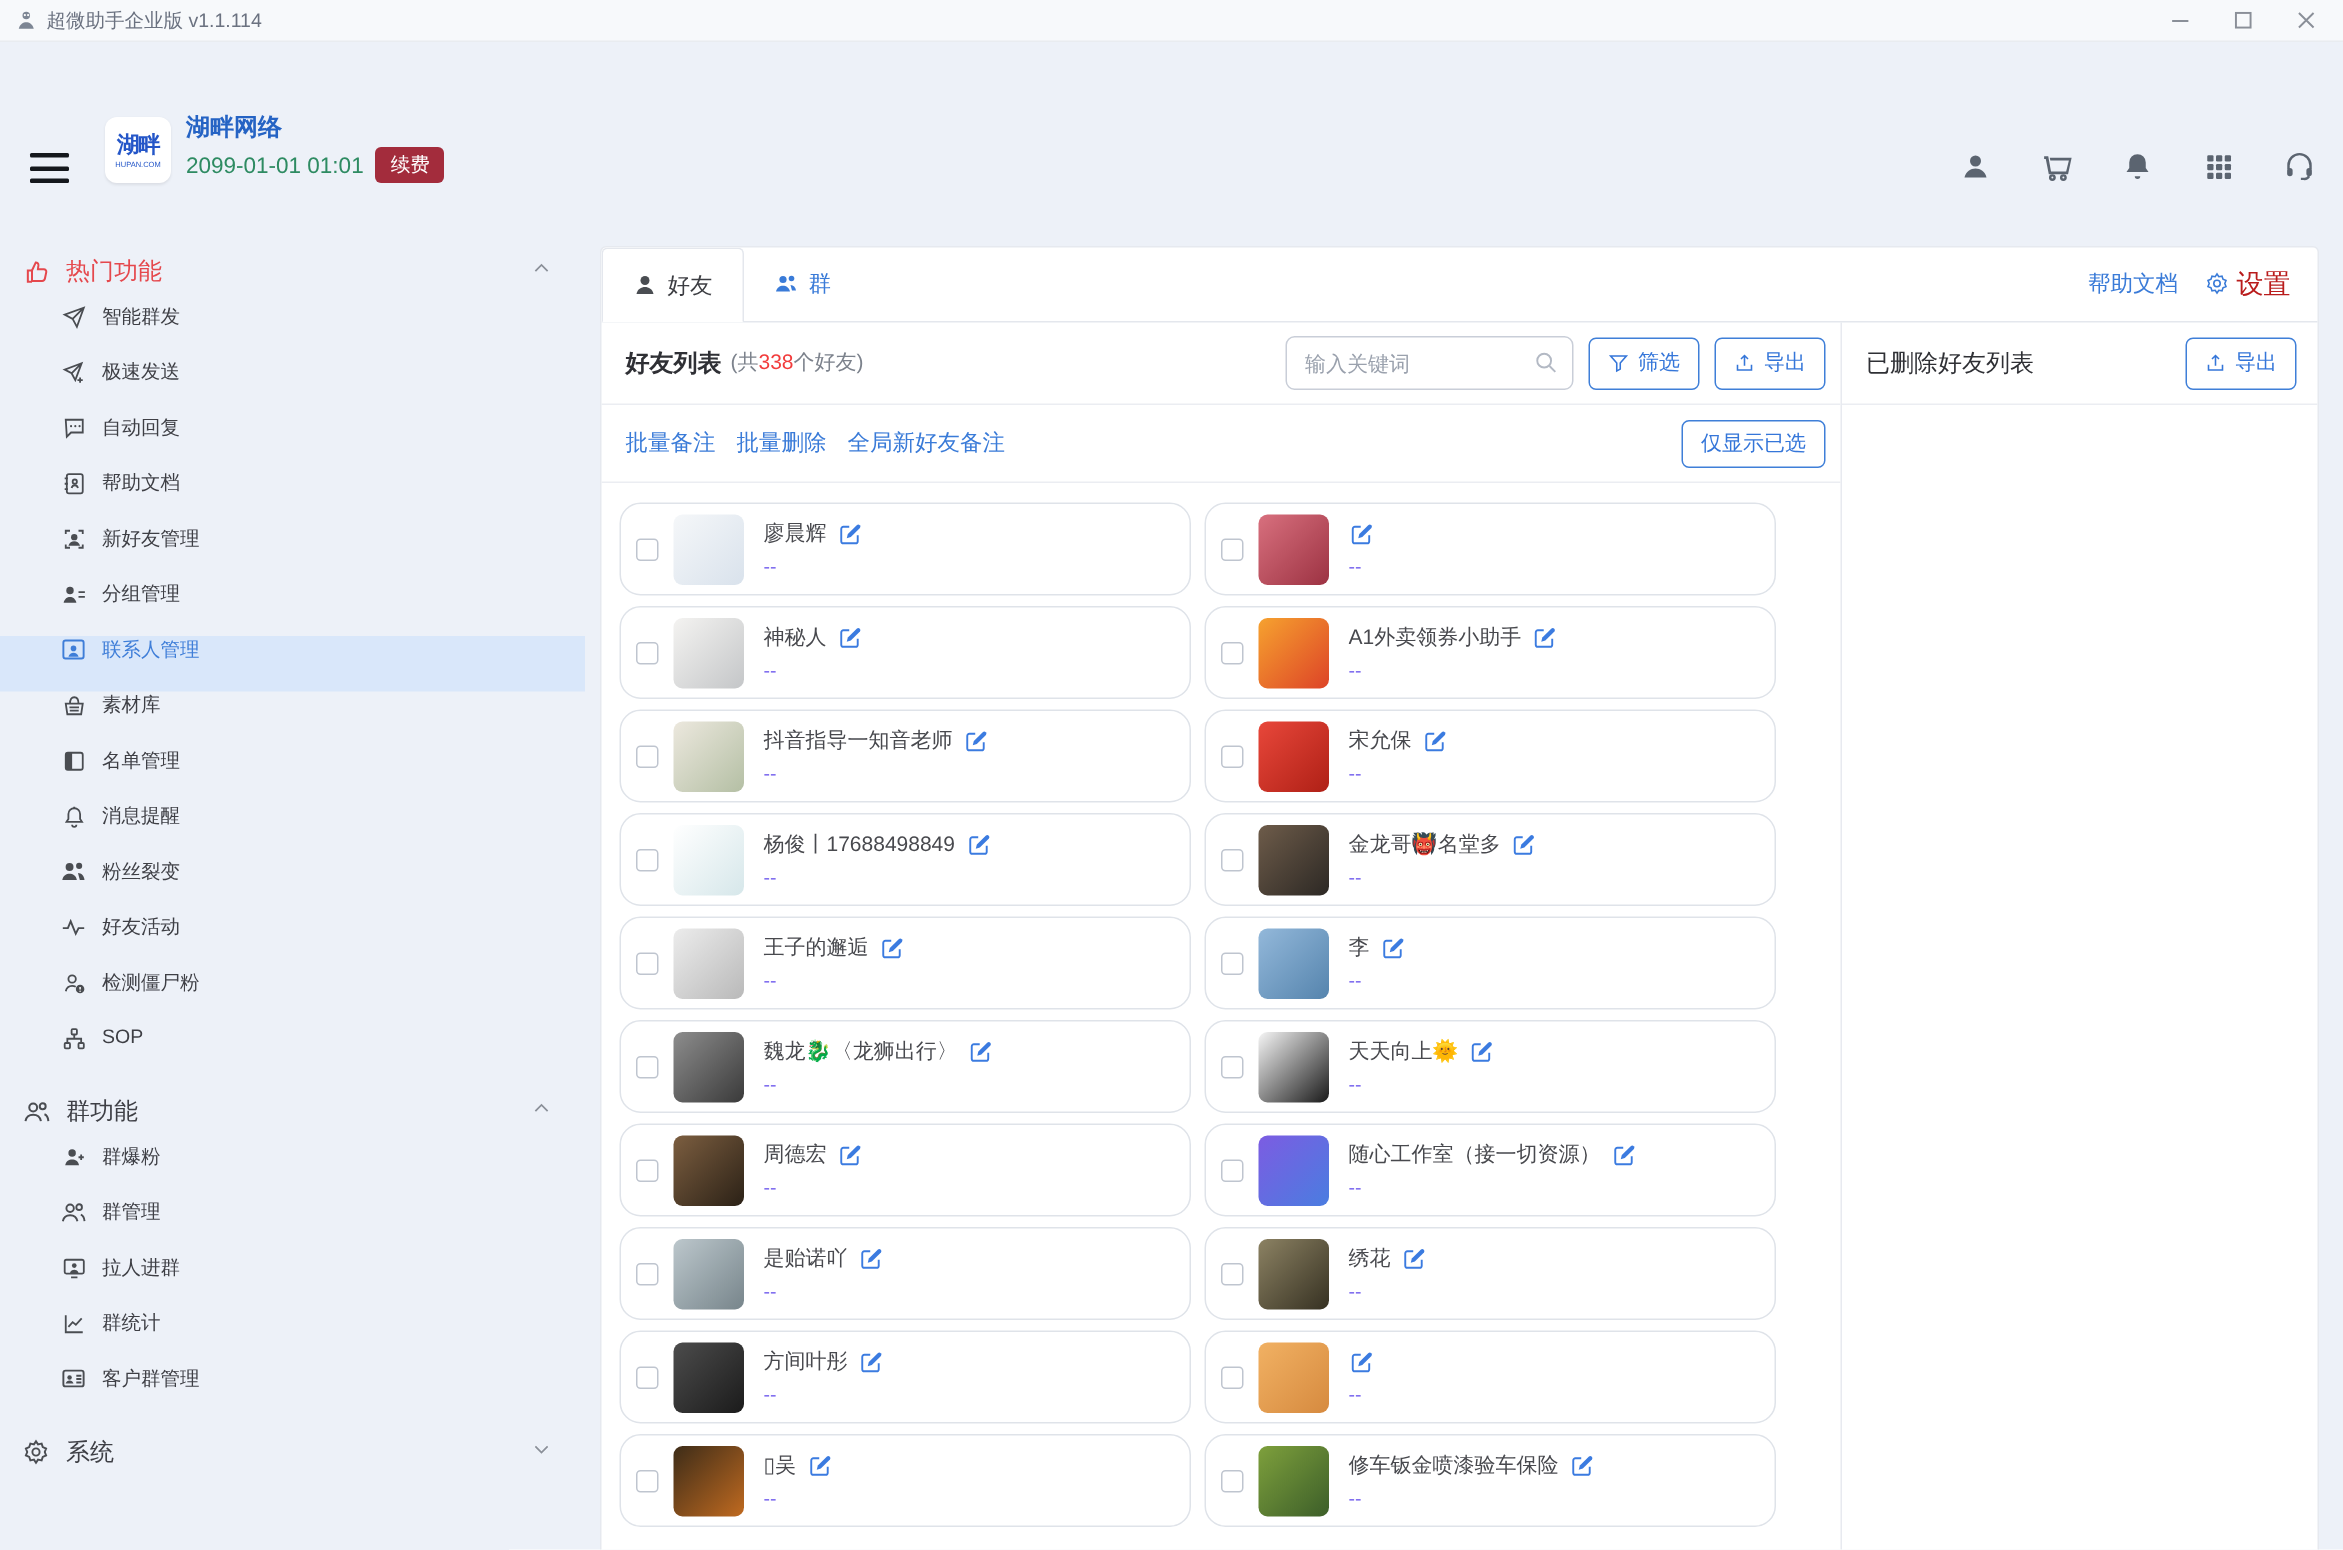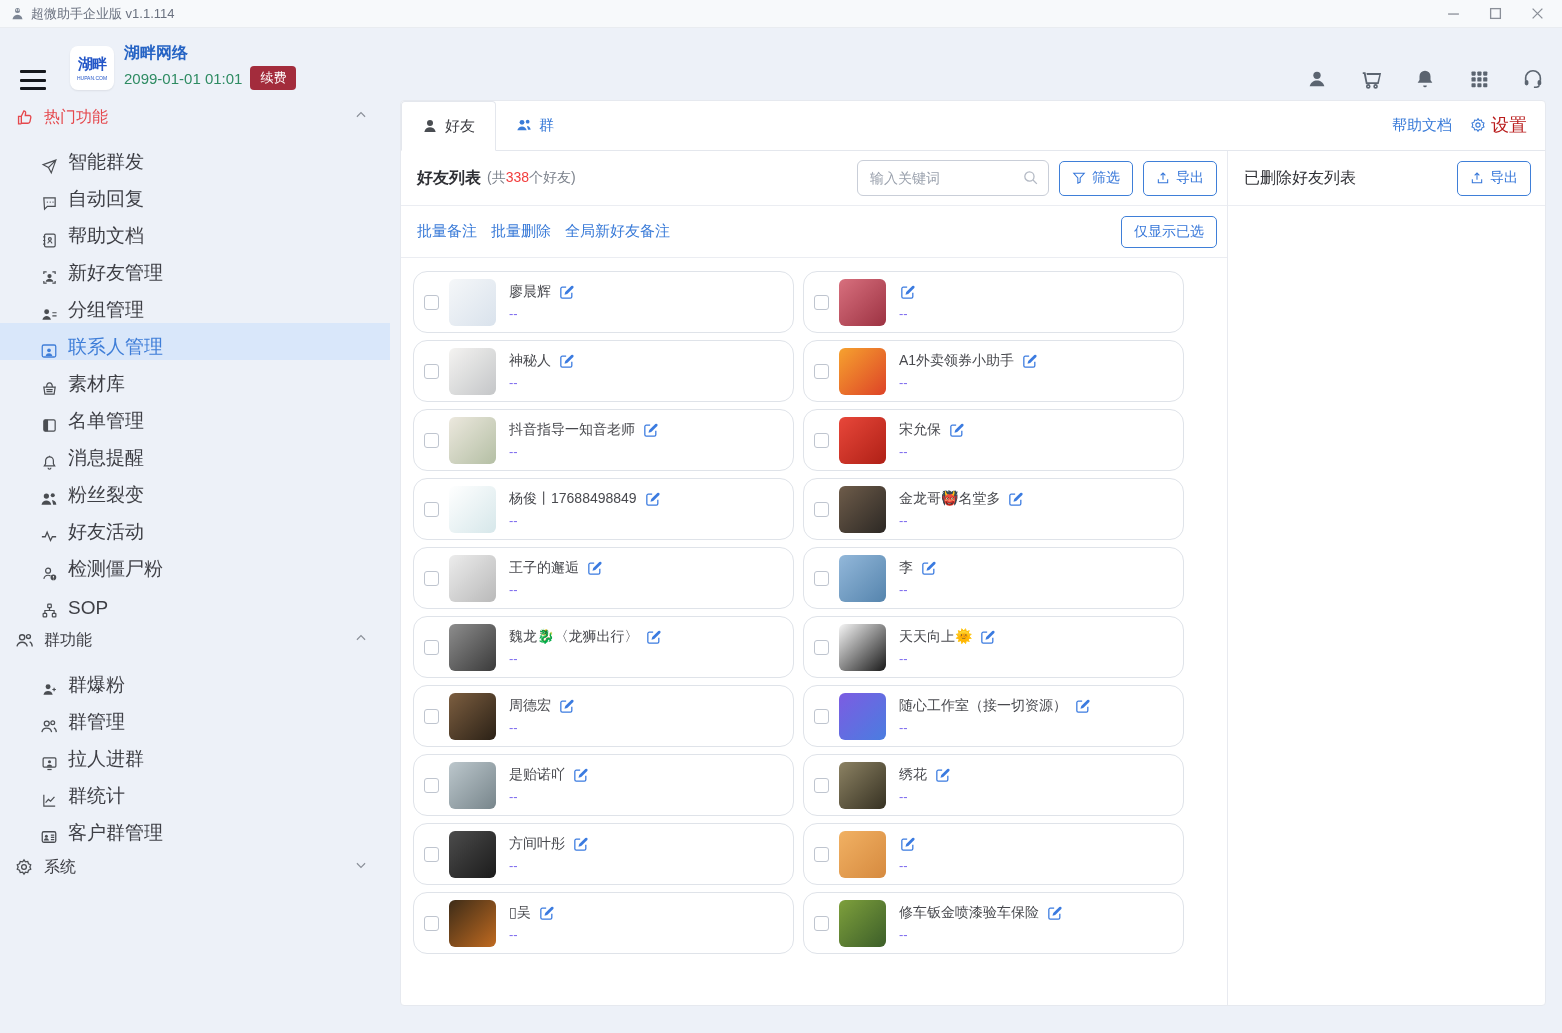--- a/index.html
+++ b/index.html
@@ -1,18 +1,18 @@
 <!DOCTYPE html>
 <html><head>
 <meta charset="utf-8">
 <style>
   * { margin:0; padding:0; box-sizing:border-box; }
   html,body { width:1562px; height:1033px; }
   body { font-family:"Liberation Sans","DejaVu Sans",sans-serif; background:#edf1f8; color:#3e3f45; overflow:hidden; }
-  .app { width:1562px; height:1033px; display:flex; flex-direction:column; }
+  .app { width:1562px; height:1033px; display:flex; flex-direction:column;gap:32px; }
 
   
   .titlebar { height:28px; background:#f7f9fb; border-bottom:1px solid #e9ecf0; display:flex; align-items:center; padding:0 10px; flex:0 0 auto; }
   .titlebar .app-title { font-size:13px; color:#6b7280; margin-left:6px; }
   .win-controls { margin-left:auto; display:flex; gap:28px; align-items:center; padding-right:8px; }
   .win-btn { width:14px; height:14px; display:inline-flex; align-items:center; justify-content:center; color:#8a8f98; cursor:pointer; }
   .win-btn svg { stroke:#8a8f98; }
 
   
   .header { height:62px; background:#edf1f8; display:flex; align-items:flex-end; padding:0 18px 0 20px; flex:0 0 auto; }
@@ -30,21 +30,21 @@
   .hicon { width:22px; height:22px; cursor:pointer; display:flex; align-items:center; justify-content:center; }
   .hicon svg { stroke:#5b6470; fill:none; stroke-width:1.8; }
   .hicon svg .fill { fill:#5b6470; stroke:none; }
 
   
   .body { flex:1; display:flex; min-height:0; }
   .sidebar { width:390px; flex:0 0 auto; padding-top:6px; overflow:hidden; }
   .side-section-header { display:flex; align-items:center; height:42px; padding:0 22px 0 14px; font-size:16px; cursor:pointer; }
   .side-section-header .s-icon { width:20px; height:20px; margin-right:10px; display:flex; align-items:center; justify-content:center; }
   .side-section-header .chev { margin-left:auto; color:#8a8f98; }
-  .side-item { display:flex; align-items:flex-end; height:37px; padding-left:40px; font-size:19px; color:#3e3f45; cursor:pointer; }
+  .side-item { display:flex; align-items:flex-start; height:37px; padding-left:40px; font-size:13px; color:#3e3f45; cursor:pointer; }
   .side-item .s-icon { width:18px; height:18px; margin-right:10px; display:flex; align-items:center; justify-content:center; }
   .side-item svg { stroke:#4a4d52; fill:none; stroke-width:1.7; }
   .side-item svg .fill { fill:#4a4d52; stroke:none; }
   .side-item.active { background:#d9e7fa; color:#3f7ed8; }
   .side-item.active svg { stroke:#3f7ed8; }
   .side-item.active svg .fill { fill:#3f7ed8; }
   .section-hot .side-section-label { color:#e5484d; }
   .section-hot .s-icon svg { stroke:#e5484d; }
   .side-section-label { font-size:16px; }
 
@@ -215,20 +215,29 @@
           <span class="s-icon">
             <svg width="17" height="17" viewBox="0 0 24 24" fill="none">
               <path d="M21 3L10.5 13.5M21 3l-6.5 18-4-7.5L3 9.5z"></path>
             </svg>
           </span>
           <span>智能群发</span>
         </div>
         <div class="side-item">
           <span class="s-icon">
             <svg width="17" height="17" viewBox="0 0 24 24" fill="none">
+              <path d="M19 3L9.5 12.5M19 3l-6 16-3.5-6.5L3 9z"></path>
+              <path d="M17.5 16.5v5M15 19h5"></path>
+            </svg>
+          </span>
+          <span>极速发送</span>
+        </div>
+        <div class="side-item">
+          <span class="s-icon">
+            <svg width="17" height="17" viewBox="0 0 24 24" fill="none">
               <path d="M4 4h16v12H9l-4 4z"></path>
               <circle class="fill" cx="9" cy="10" r="1"></circle>
               <circle class="fill" cx="13" cy="10" r="1"></circle>
               <circle class="fill" cx="17" cy="10" r="1"></circle>
             </svg>
           </span>
           <span>自动回复</span>
         </div>
         <div class="side-item">
           <span class="s-icon">

